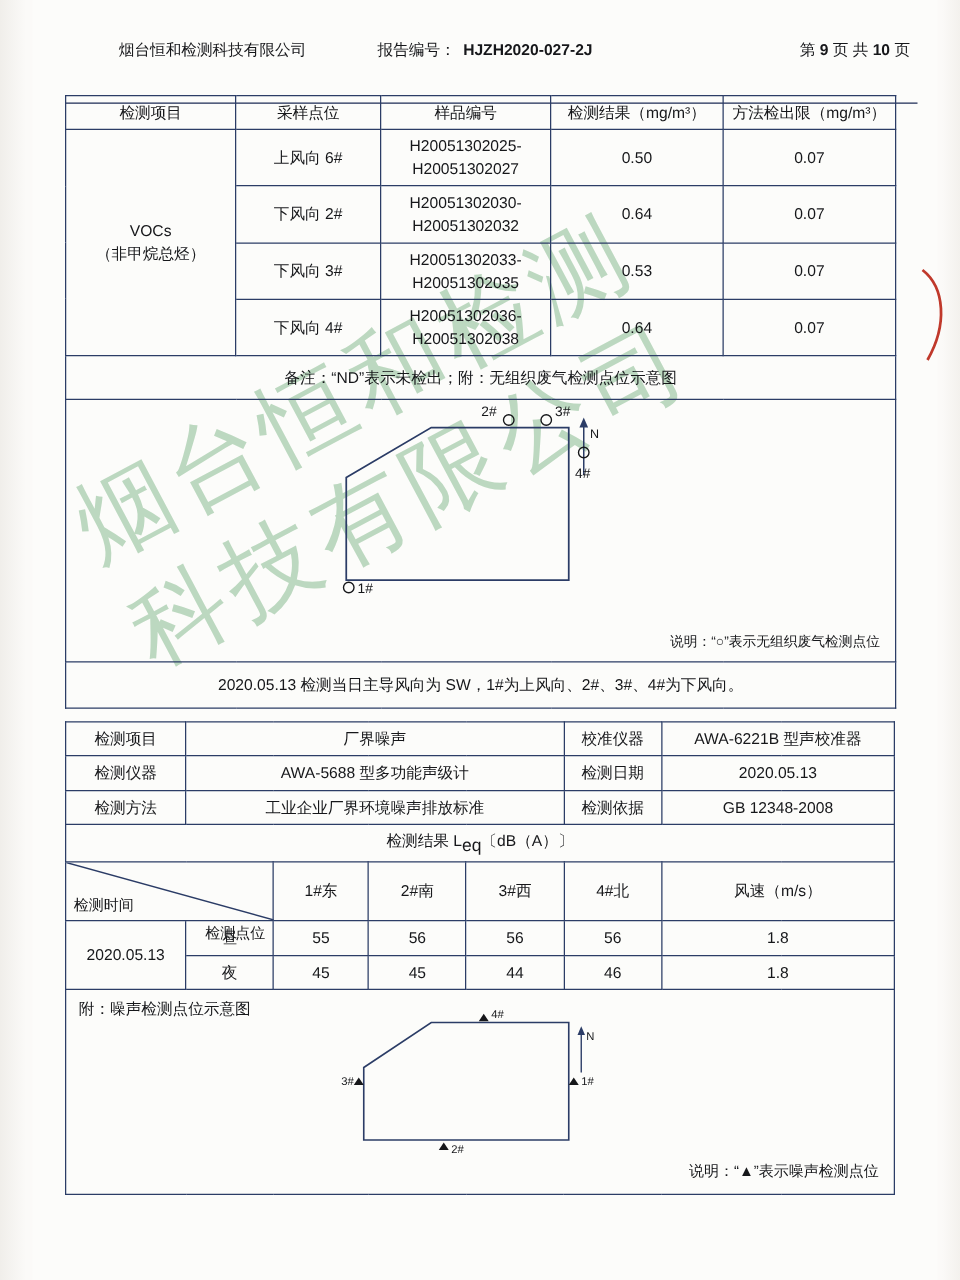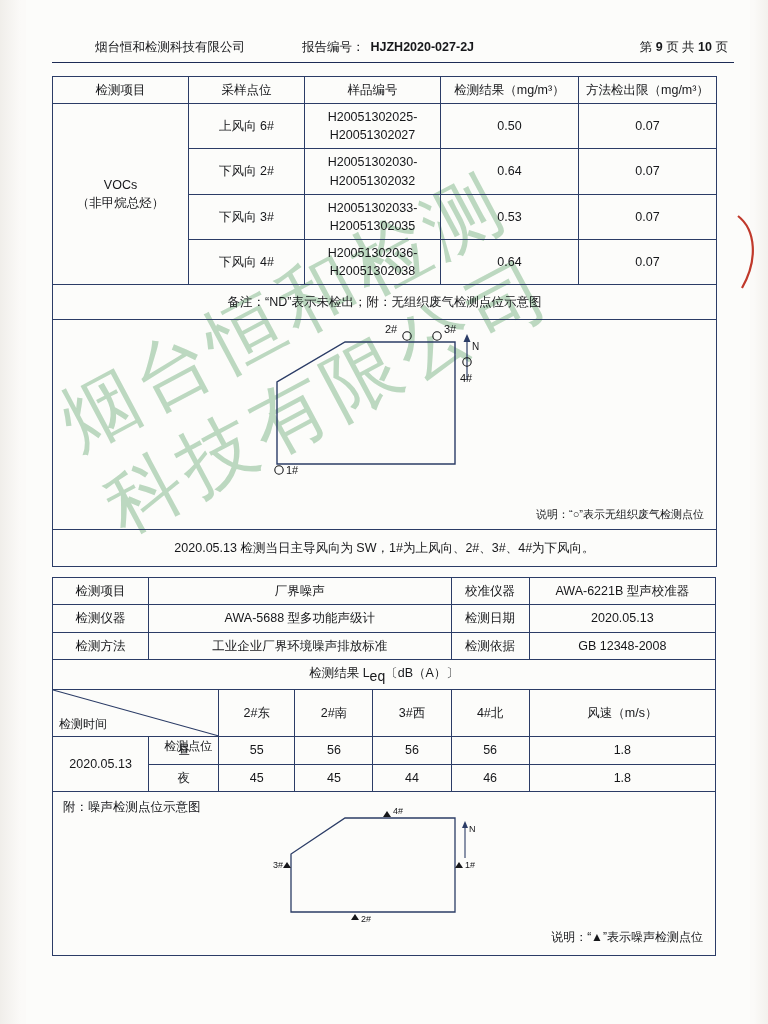--- a/index.html
+++ b/index.html
@@ -61,23 +61,23 @@
   .watermark .wline { display:block; }
 
   .header {
     position: absolute;
     left: 52px;
     right: 34px;
     top: 32px;
     height: 30px;
     font-size: 12.5px;
     display: flex;
-    align-items: center;
+    align-items: flex-start;
     border-bottom: 1.6px solid #1d2b55;
-    padding-bottom: 0;
+    padding-bottom: 20px;
     font-family: "Liberation Sans", sans-serif;
   }
   .header .h-title { width: 236px; text-align: center; }
   .header .h-report { flex: 1; text-align: left; padding-left: 14px; }
   .header .h-page { width: 150px; text-align: right; padding-right: 6px; }
   .header .h-report .rep-label { margin-right: 6px; }
   .bold { font-weight: bold; }
 
   .content {
     position: absolute;
@@ -334,21 +334,21 @@
           </td>
         </tr>
         <tr>
           <td colspan="2" class="slash-cell">
             <svg width="166" height="46" viewBox="0 0 166 46">
               <line x1="0" y1="0" x2="166" y2="46" stroke="#2b3c66" stroke-width="1.1"></line>
             </svg>
             <span class="sl-top">检测点位</span>
             <span class="sl-bot">检测时间</span>
           </td>
-          <td>2#东</td>
+          <td>1#东</td>
           <td>2#南</td>
           <td>3#西</td>
           <td>4#北</td>
           <td colspan="2">风速（m/s）</td>
         </tr>
         <tr>
           <td rowspan="2">2020.05.13</td>
           <td>昼</td>
           <td>55</td>
           <td>56</td>

